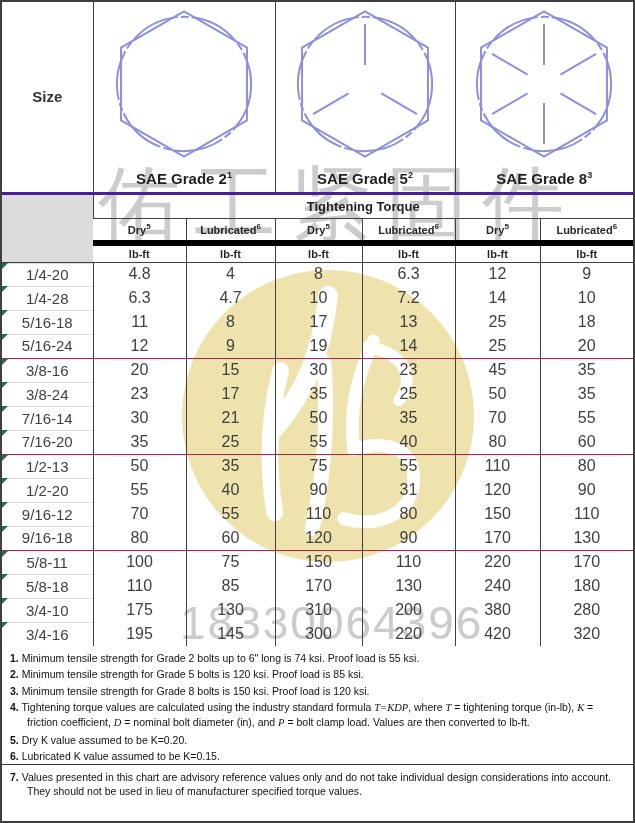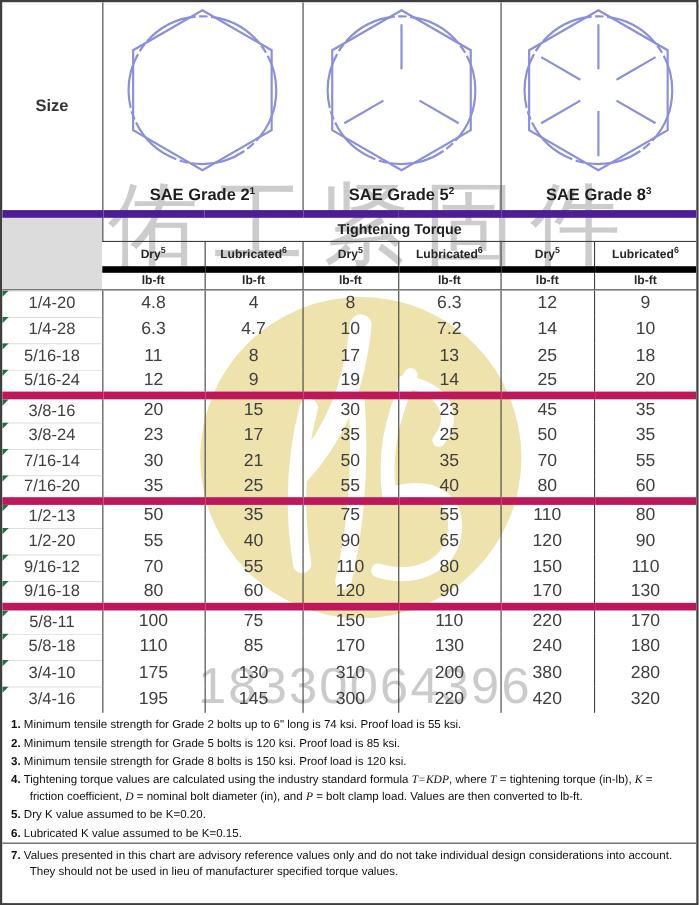--- a/index.html
+++ b/index.html
@@ -19,29 +19,29 @@
     left:178px;top:594px;font-size:46px;letter-spacing:2px;
     color:#c6c6c6;opacity:.9;white-space:nowrap;
   }
   
   .tbl-wrap{position:relative;z-index:1;}
   table{border-collapse:collapse;table-layout:fixed;width:631px;}
   td{padding:0;text-align:center;vertical-align:middle;background:transparent;
      color:#3f3f3f;border-left:1px solid #3f3f3f;overflow:hidden;}
   tr td:first-child{border-left:none;}
   tr.grade-row{height:191px;}
-  tr.grade-row td{border-bottom:7px solid #4c1d95;}
+  tr.grade-row td{border-bottom:3px solid #4c1d95;}
   tr.tt-row{height:25px;padding-left:33px;}
   tr.tt-row td{border-bottom:1px solid #3f3f3f;}
   tr.cond-row{height:25px;}
   tr.cond-row td{border-bottom:6px solid #000000;}
   tr.unit-row{height:19px;}
   tr.unit-row td{border-bottom:1px solid #3f3f3f;margin-top:12px;}
   tr.data-row{height:24px;}
-  tr.data-row.group-start td{border-top:7px solid #be185d;margin-top:33px;}
+  tr.data-row.group-start td{border-top:1px solid #be185d;margin-top:33px;}
   td.gray-head{background:#dcdcdc;}
   .size-head{font-size:15px;font-weight:bold;color:#333;}
   .grade-cell{vertical-align:bottom;}
   .grade-inner{display:flex;flex-direction:column;align-items:center;height:189px;justify-content:flex-end;}
   .grade-inner svg{display:block;margin-bottom:2px;}
   .grade-label{font-size:15px;font-weight:bold;color:#1f1f1f;line-height:20px;padding-bottom:3px;white-space:nowrap;}
   .grade-label sup{font-size:9px;}
   .tt-title{font-size:13px;font-weight:bold;color:#1f1f1f;}
   .cond-cell{font-size:11px;font-weight:bold;color:#262626;}
   .cond-cell sup{font-size:8px;}
@@ -240,21 +240,21 @@
             <td class="val-cell">75</td>
             <td class="val-cell">55</td>
             <td class="val-cell">110</td>
             <td class="val-cell">80</td>
           </tr>
           <tr class="data-row">
             <td class="size-cell"><span class="cmt-tri"></span>1/2-20</td>
             <td class="val-cell">55</td>
             <td class="val-cell">40</td>
             <td class="val-cell">90</td>
-            <td class="val-cell">65</td>
+            <td class="val-cell">31</td>
             <td class="val-cell">120</td>
             <td class="val-cell">90</td>
           </tr>
           <tr class="data-row">
             <td class="size-cell"><span class="cmt-tri"></span>9/16-12</td>
             <td class="val-cell">70</td>
             <td class="val-cell">55</td>
             <td class="val-cell">110</td>
             <td class="val-cell">80</td>
             <td class="val-cell">150</td>

